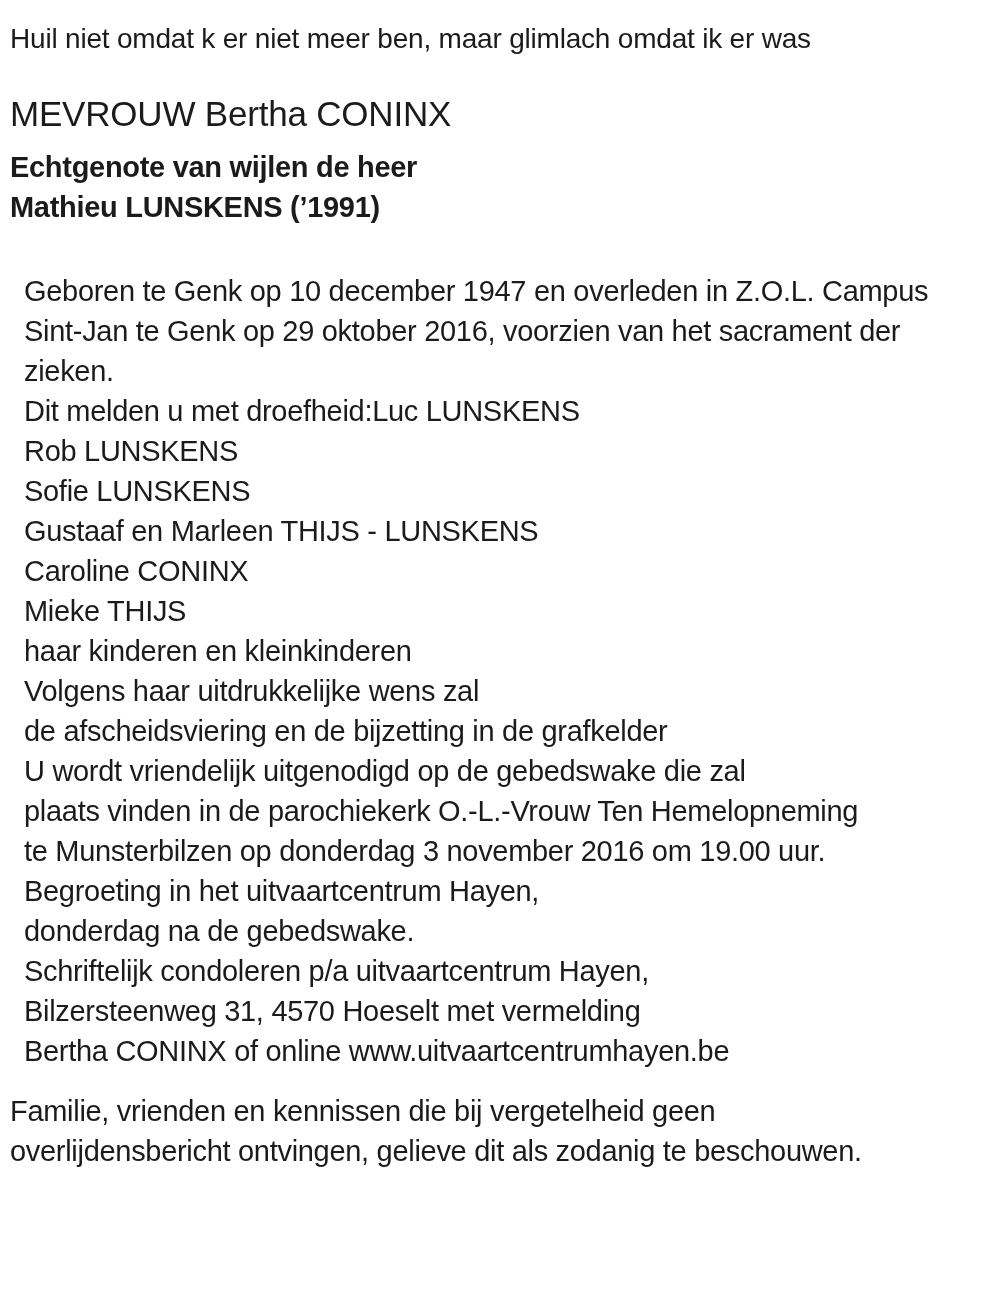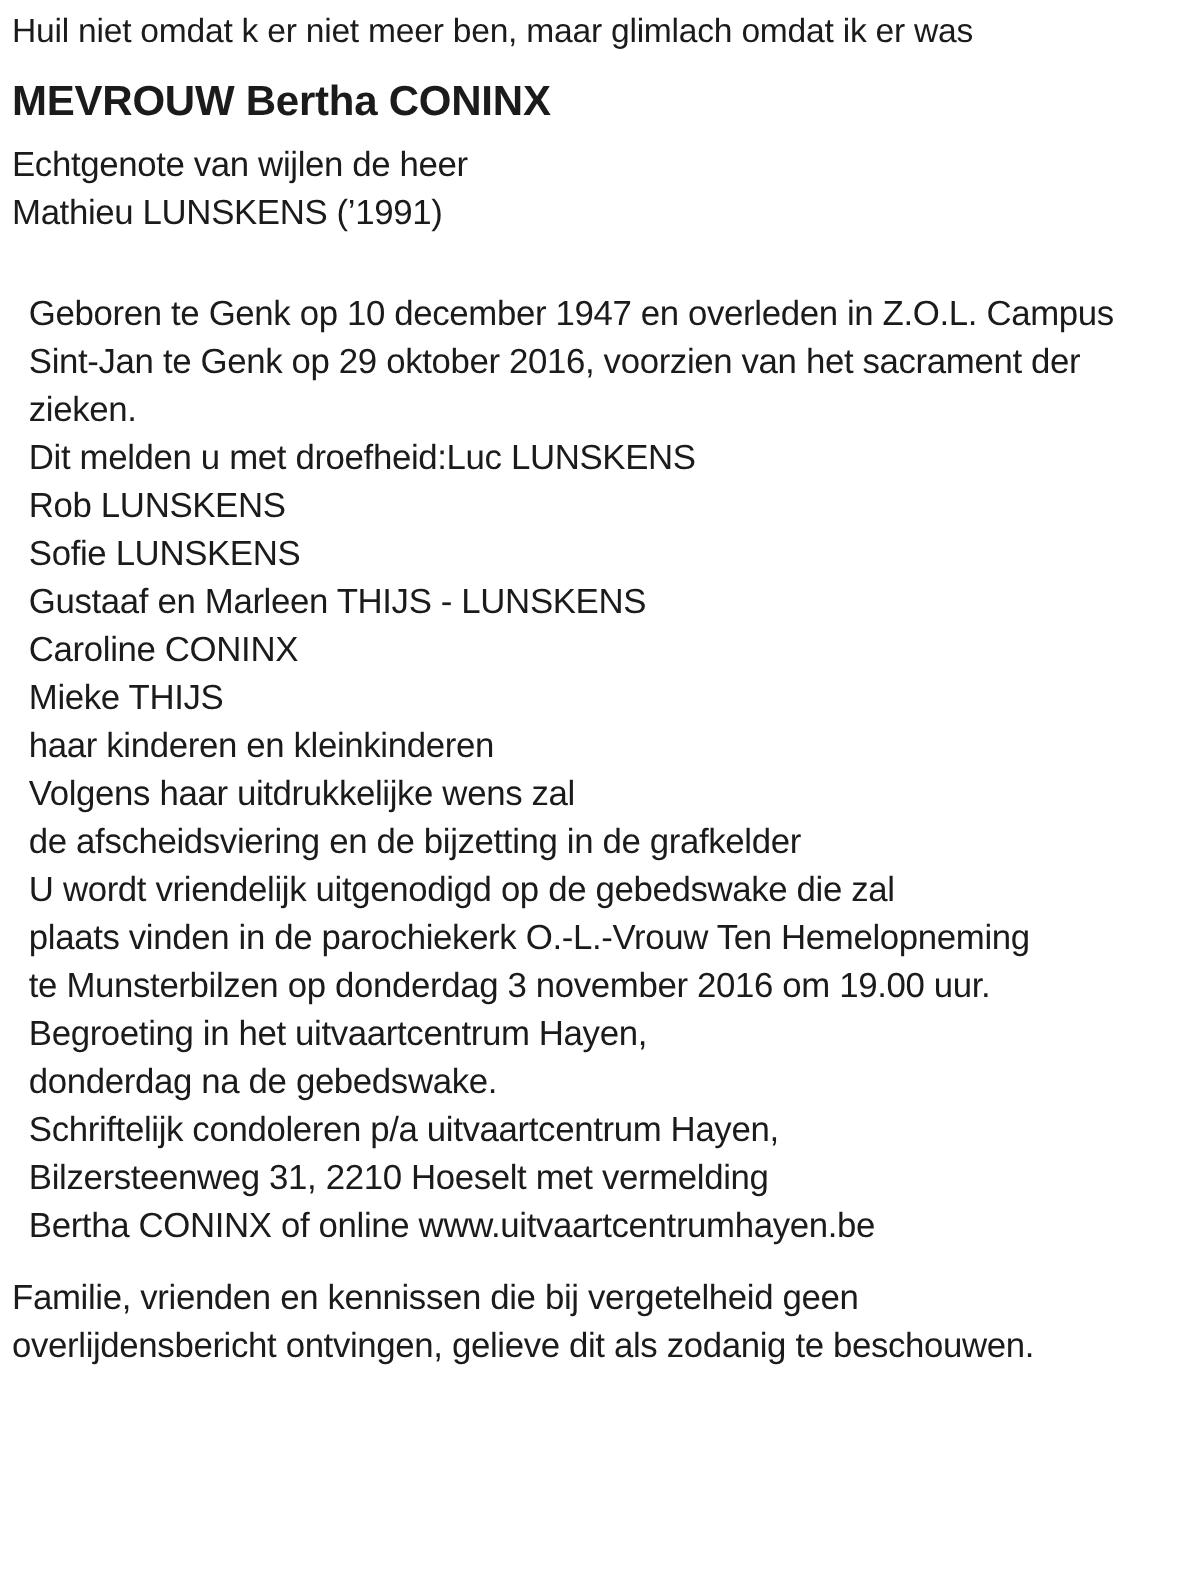--- a/index.html
+++ b/index.html
@@ -8,36 +8,37 @@
     background: #ffffff;
   }
   body {
     width: 1000px;
     height: 1310px;
     overflow: hidden;
     font-family: "Liberation Sans", sans-serif;
     color: #1b1b1b;
   }
   .page {
-    padding: 6px 28px 0 10px;
+    padding: 19px 28px 0 10px;
   }
   .quote {
     font-size: 28px;
     line-height: 40px;
     letter-spacing: -0.2px;
   }
   .deceased-name {
     font-size: 35px;
     line-height: 46px;
-    font-weight: bold;
-    margin-top: 16px;
+    font-weight: normal;
+    margin-top: 32px;
     letter-spacing: -0.2px;
   }
   .spouse {
     margin-top: 10px;
+    font-weight: bold;
   }
   .body-block {
     margin-top: 44px;
     margin-left: 14px;
   }
   .closing-block {
     margin-top: 20px;
   }
   .line {
     font-size: 29px;
@@ -72,21 +73,21 @@
     <div class="line">Mieke THIJS</div>
     <div class="line">haar kinderen en kleinkinderen</div>
     <div class="line">Volgens haar uitdrukkelijke wens zal</div>
     <div class="line">de afscheidsviering en de bijzetting in de grafkelder</div>
     <div class="line">U wordt vriendelijk uitgenodigd op de gebedswake die zal</div>
     <div class="line">plaats vinden in de parochiekerk O.-L.-Vrouw Ten Hemelopneming</div>
     <div class="line">te Munsterbilzen op donderdag 3 november 2016 om 19.00 uur.</div>
     <div class="line">Begroeting in het uitvaartcentrum Hayen,</div>
     <div class="line">donderdag na de gebedswake.</div>
     <div class="line">Schriftelijk condoleren p/a uitvaartcentrum Hayen,</div>
-    <div class="line">Bilzersteenweg 31, 2210 Hoeselt met vermelding</div>
+    <div class="line">Bilzersteenweg 31, 4570 Hoeselt met vermelding</div>
     <div class="line">Bertha CONINX of online www.uitvaartcentrumhayen.be</div>
   </div>
 
   <div class="closing-block">
     <div class="line">Familie, vrienden en kennissen die bij vergetelheid geen</div>
     <div class="line">overlijdensbericht ontvingen, gelieve dit als zodanig te beschouwen.</div>
   </div>
 
 </div>
 

